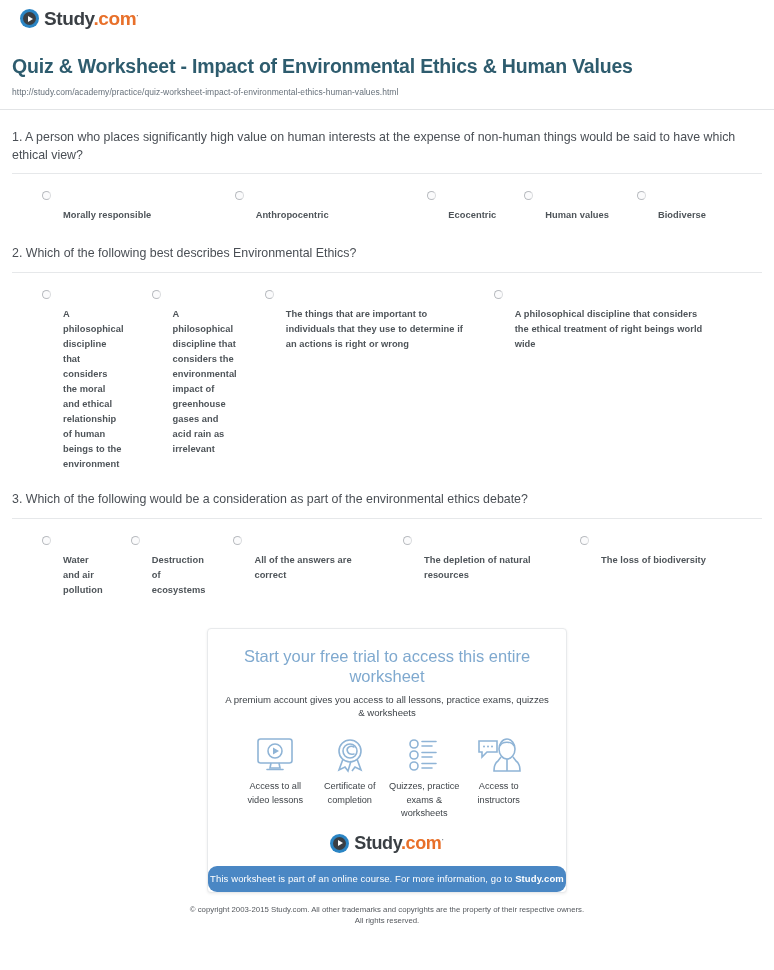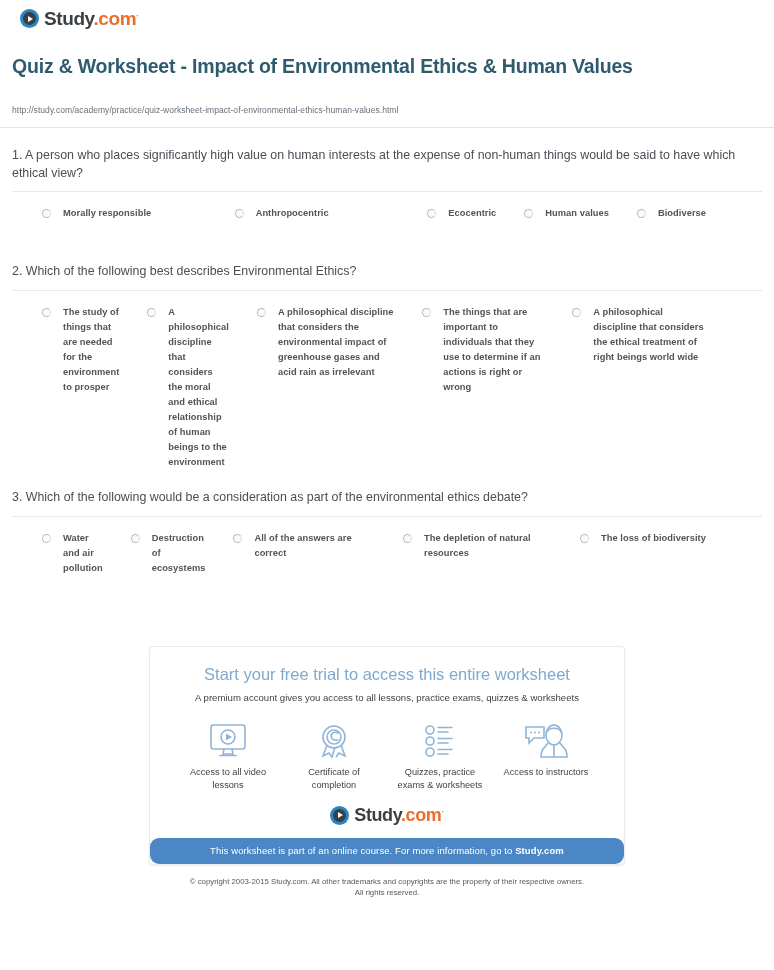--- a/index.html
+++ b/index.html
@@ -42,21 +42,21 @@
   .brand-text .dot { color: #e8702a; }
   .brand-tm { font-size: 8px; color: #8a8f94; vertical-align: super; }
 
   
   .title-wrap { padding: 26px 14px 0 12px; }
   .doc-title {
     font-size: 19.5px; font-weight: bold; color: #2e5c6e;
     line-height: 1.33; margin: 0; letter-spacing: -0.2px;
   }
   .doc-url {
-    font-size: 8.5px; color: #66707a; margin-top: 25px;
+    font-size: 8.5px; color: #66707a; margin-top: 7px;
     letter-spacing: 0.05px;
   }
   .title-rule {
     margin: 12px 0 0 0; height: 1px; background: #e2e4e6;
     width: 100%;
   }
 
   
   .questions { padding: 0 12px; }
   .question { padding-top: 19px; }
@@ -80,33 +80,32 @@
   }
   .radio {
     flex: none; width: 9px; height: 9px; margin-top: 3px;
     border: 1px solid #b9bcc0;
     border-right-color: #d9dbdd;
     border-radius: 50%;
     background: #fbfbfc;
   }
   .opt-label {
     font-size: 9.3px; font-weight: bold; color: #4e5459;
-    line-height: 1.62; letter-spacing: 0.05px;
+    line-height: 1.62; letter-spacing: 0.05px; margin-top: 20px;
   }
 
   
   .promo-wrap { display: flex; justify-content: center; margin-top: 30px; }
   .promo {
-    width: 476px;
+    width: 360px;
     background: #ffffff;
     border: 1px solid #e8eaec;
     border-radius: 4px;
     box-shadow: 0 1px 3px rgba(0,0,0,0.07);
     overflow: hidden;
-    margin-top: 40px;
   }
   .promo-head { padding: 18px 16px 0 16px; text-align: center; }
   .promo-title {
     font-size: 16.5px; color: #7fa9cf; font-weight: normal;
     line-height: 1.2; margin: 0;
   }
   .promo-sub {
     font-size: 9.6px; color: #3f4449; margin-top: 7px; line-height: 1.35;
   }
   .features {
@@ -180,24 +179,20 @@
           <span class="opt-label">Biodiverse</span>
         </div>
         <div class="opt"></div>
       </div>
     </div>
 
     <div class="question">
       <p class="q-text">2. Which of the following best describes Environmental Ethics?</p>
       <div class="q-rule"></div>
       <div class="options">
-        <div class="opt">
-          <span class="radio"></span>
-          <span class="opt-label">The study of things that are needed for the environment to prosper</span>
-        </div>
         <div class="opt">
           <span class="radio"></span>
           <span class="opt-label">A philosophical discipline that considers the moral and ethical relationship of human beings to the environment</span>
         </div>
         <div class="opt">
           <span class="radio"></span>
           <span class="opt-label">A philosophical discipline that considers the environmental impact of greenhouse gases and acid rain as irrelevant</span>
         </div>
         <div class="opt">
           <span class="radio"></span>

